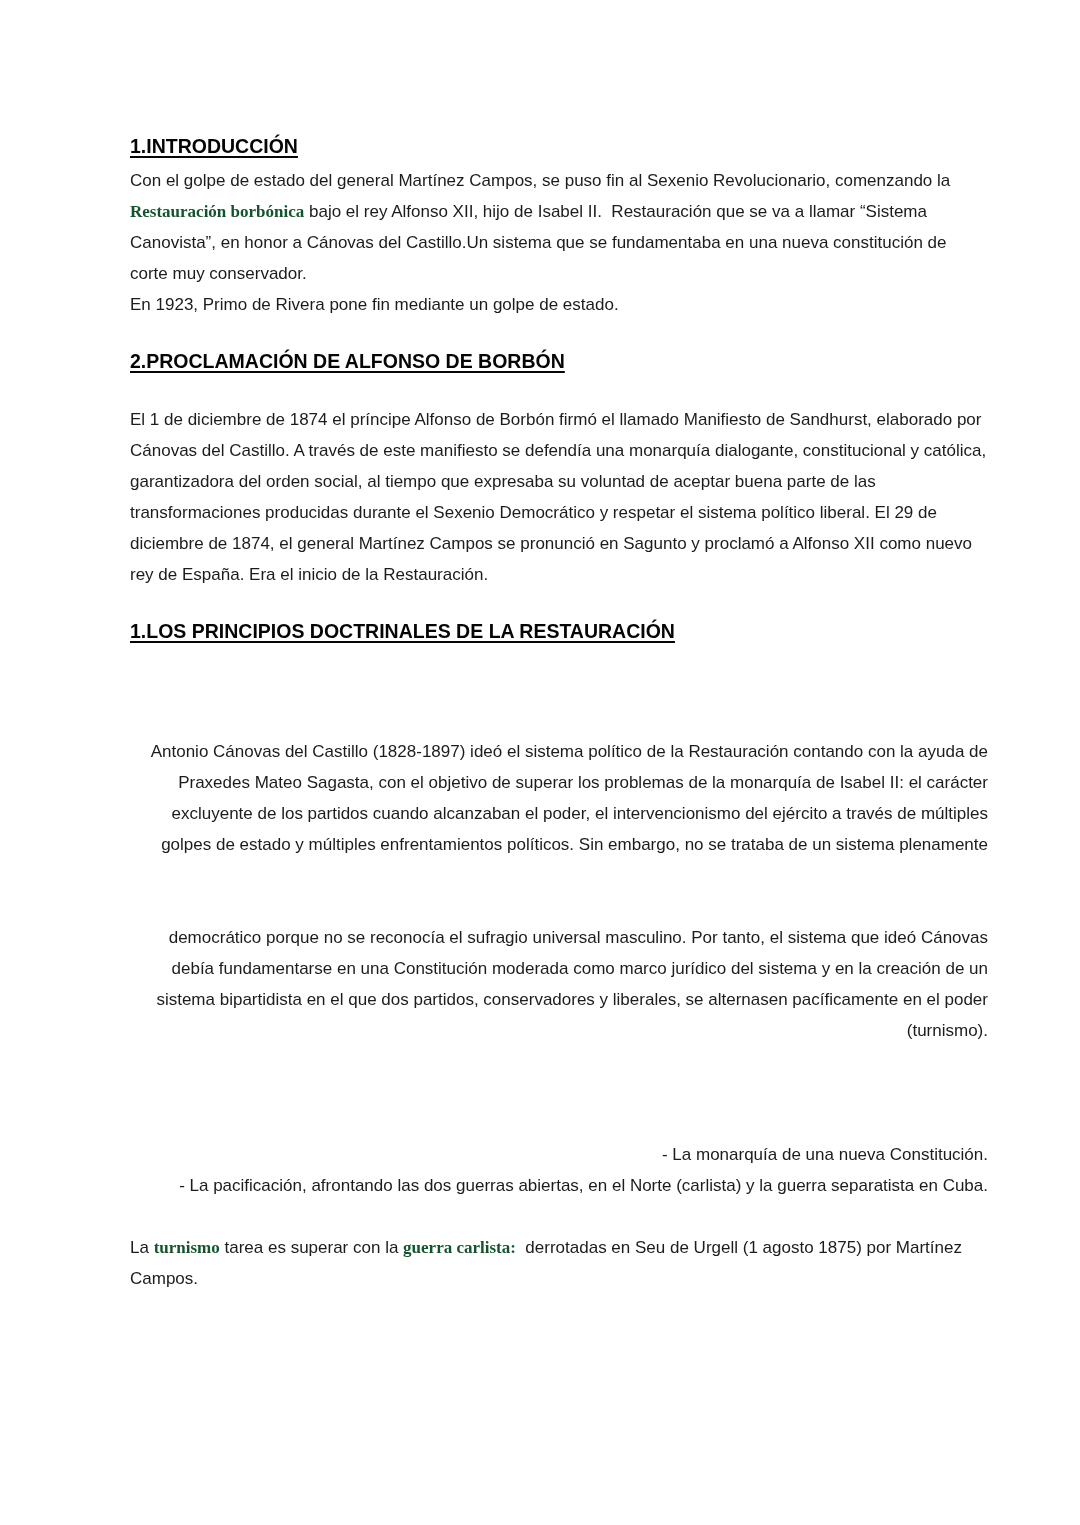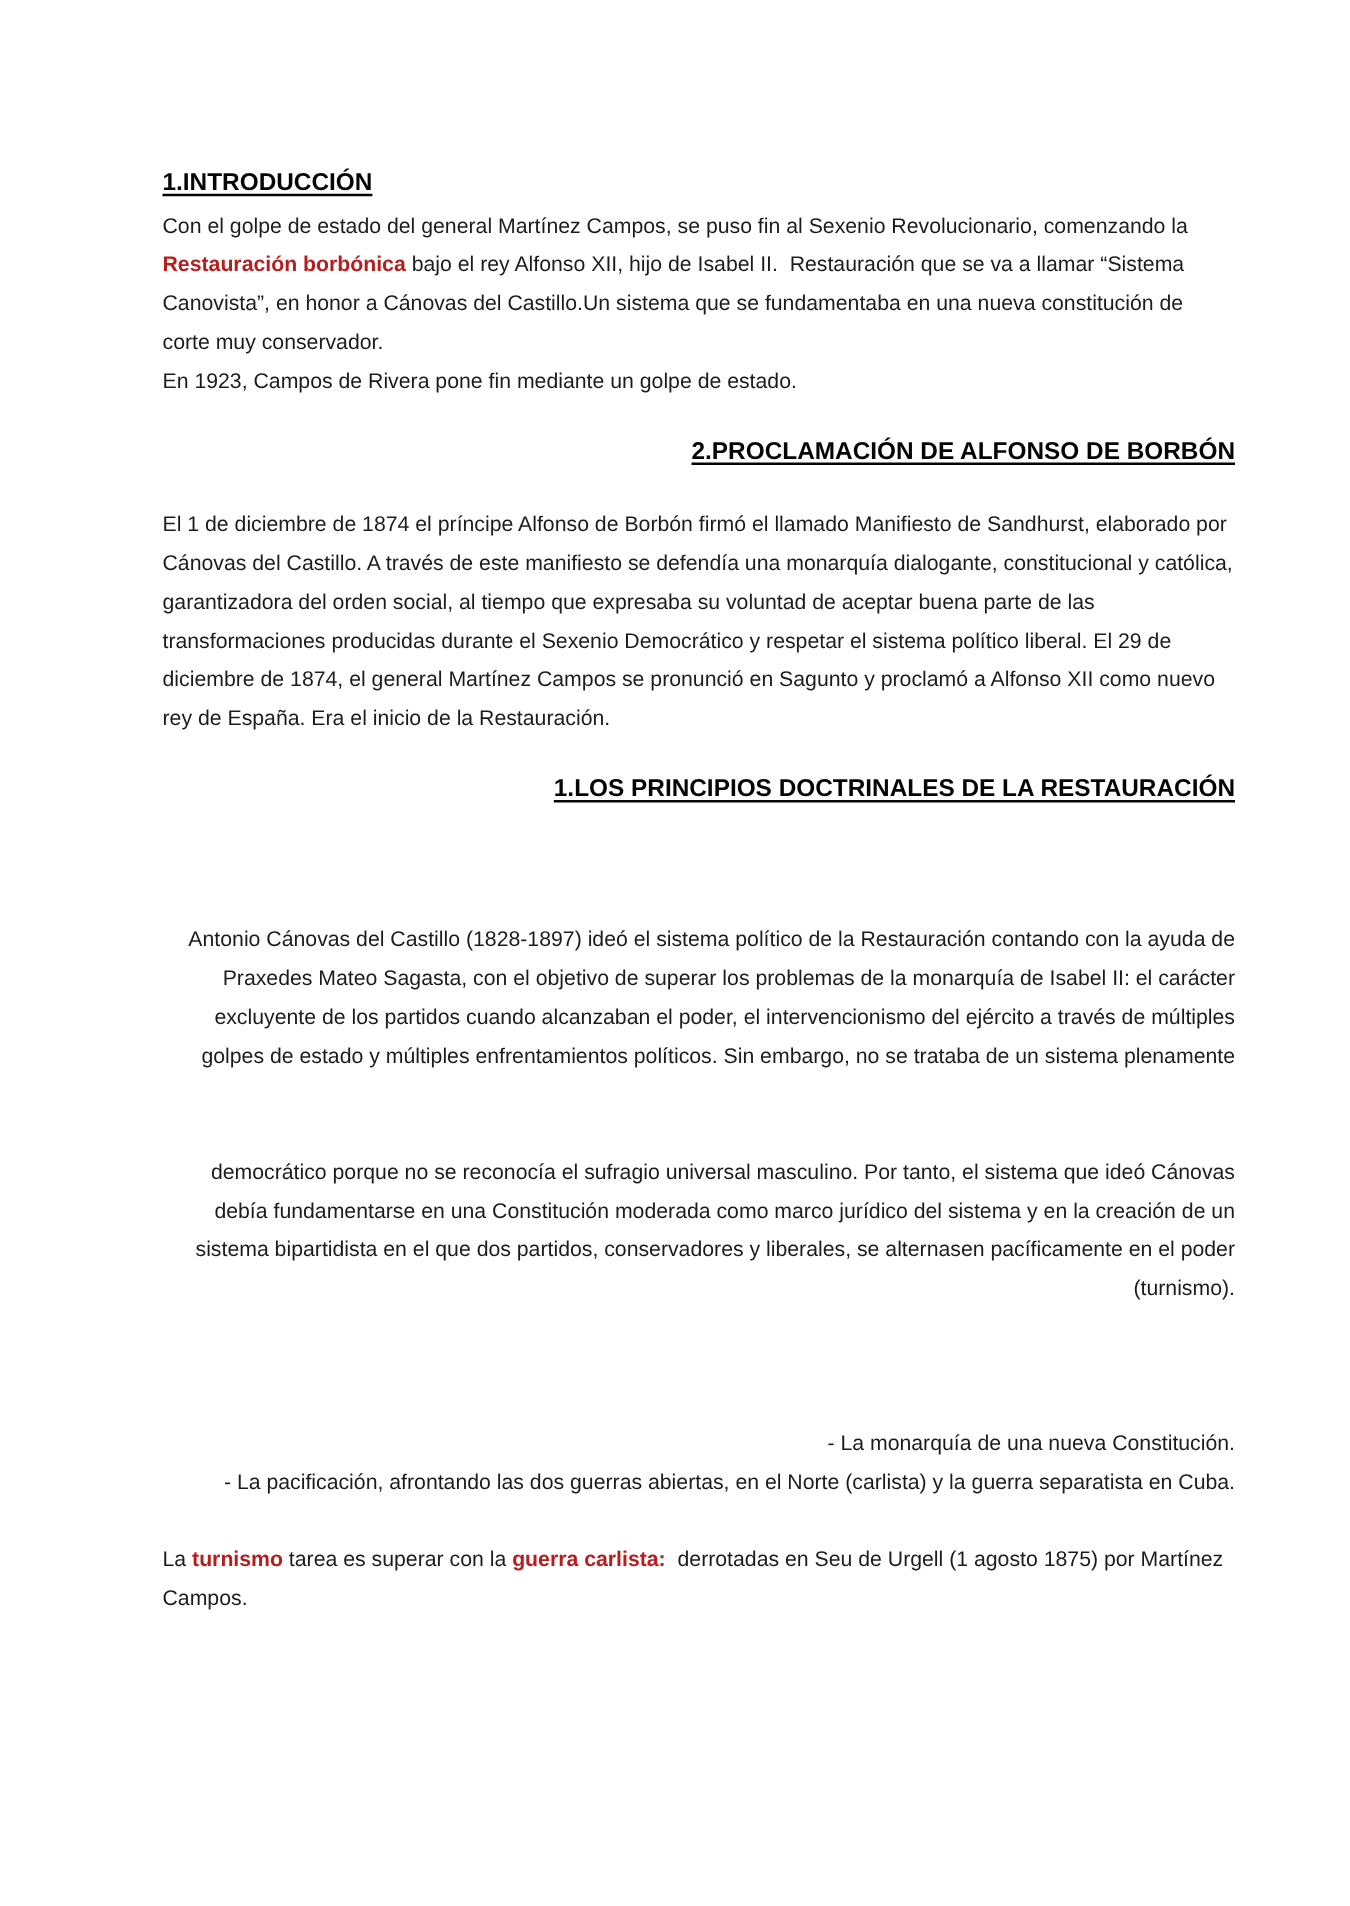--- a/index.html
+++ b/index.html
@@ -34,52 +34,52 @@
     text-decoration: underline;
     text-decoration-thickness: 2px;
     text-underline-offset: 3px;
     margin: 0;
   }
   .heading.first {
     margin: 0 0 4px 0;
   }
   .heading.mid {
     margin: 26px 0 28px 0;
-    text-align: right;
   }
   .para {
     margin: 0;
     white-space: pre-wrap;
   }
   .para.gap {
     margin-top: 31px;
   }
   .bullet-list {
     margin-top: 31px;
   }
   .bullet-line {
     margin: 0;
     white-space: pre-wrap;
     text-align: right;
   }
   .bold-run {
     font-weight: 700;
-    color: #b91c1c;
+    color: #14532d;
+    font-family: Liberation Serif, serif;
   }
 </style>
 </head>
 <body>
 
 <div class="page">
   <div class="content">
 
     <section>
       <h2 class="heading first">1.INTRODUCCIÓN</h2>
       <p class="para"><span>Con el golpe de estado del general Martínez Campos, se puso fin al Sexenio Revolucionario, comenzando la </span><span class="bold-run">Restauración borbónica</span><span> bajo el rey Alfonso XII, hijo de Isabel II.  Restauración que se va a llamar “Sistema Canovista”, en honor a Cánovas del Castillo.Un sistema que se fundamentaba en una nueva constitución de corte muy conservador.</span></p>
-      <p class="para">En 1923, Campos de Rivera pone fin mediante un golpe de estado.</p>
+      <p class="para">En 1923, Primo de Rivera pone fin mediante un golpe de estado.</p>
     </section>
 
     <section>
       <h2 class="heading mid">2.PROCLAMACIÓN DE ALFONSO DE BORBÓN</h2>
       <p class="para">El 1 de diciembre de 1874 el príncipe Alfonso de Borbón firmó el llamado Manifiesto de Sandhurst, elaborado por Cánovas del Castillo. A través de este manifiesto se defendía una monarquía dialogante, constitucional y católica, garantizadora del orden social, al tiempo que expresaba su voluntad de aceptar buena parte de las transformaciones producidas durante el Sexenio Democrático y respetar el sistema político liberal. El 29 de diciembre de 1874, el general Martínez Campos se pronunció en Sagunto y proclamó a Alfonso XII como nuevo rey de España. Era el inicio de la Restauración.</p>
     </section>
 
     <section>
       <h2 class="heading mid">1.LOS PRINCIPIOS DOCTRINALES DE LA RESTAURACIÓN</h2>
 

